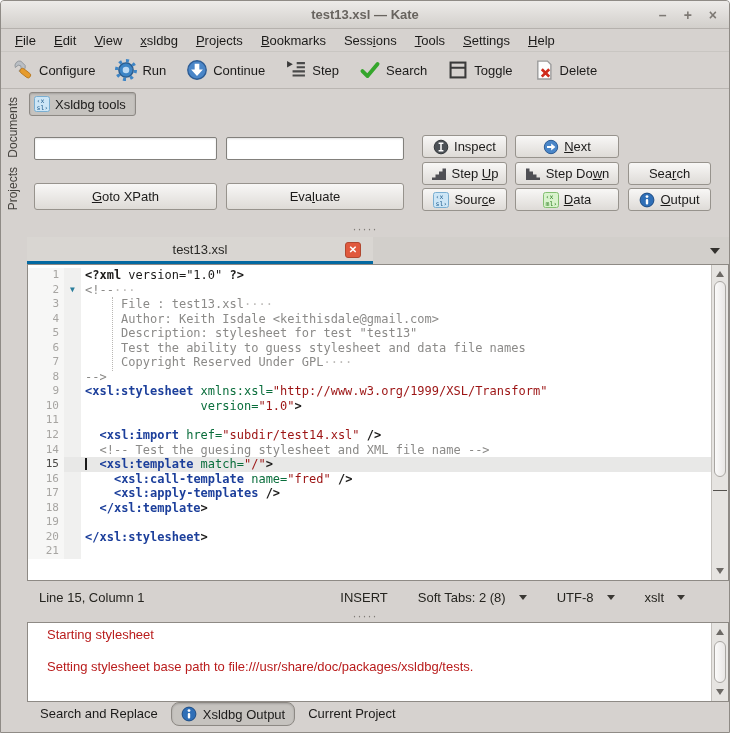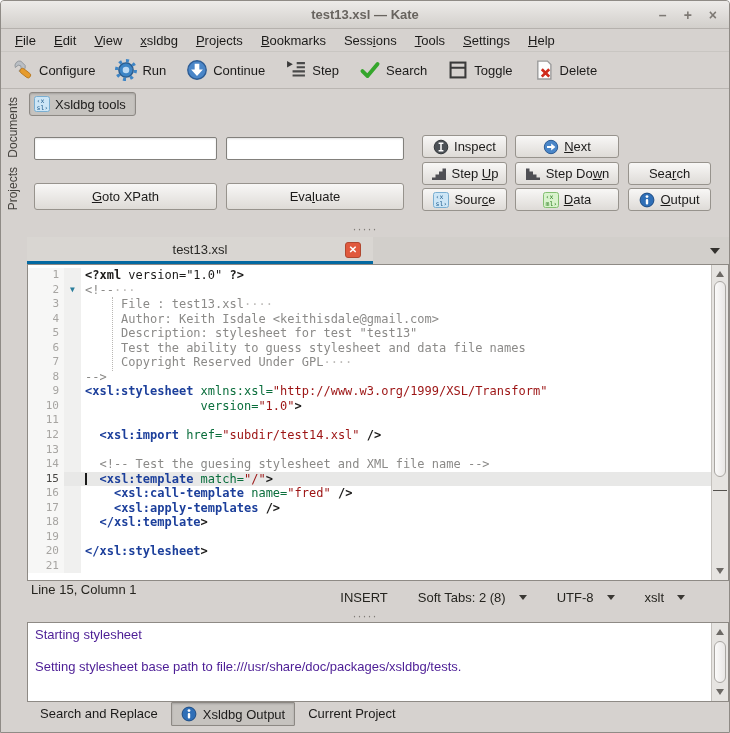--- a/index.html
+++ b/index.html
@@ -68,35 +68,35 @@
 
   
   .vscroll{position:absolute;right:0;top:0;width:17px;bottom:0;background:#e6e4e1;border-left:1px solid #c4c1bd}
   .sb-arrow{position:absolute;left:4px;width:8px;height:8px}
   .sb-arrow.up{top:4px;border:4px solid transparent;border-bottom:6px solid #6c6965;border-top:0}
   .sb-arrow.down{bottom:4px;border:4px solid transparent;border-top:6px solid #6c6965;border-bottom:0}
   .sb-thumb{position:absolute;left:2px;width:12px;border-radius:6px;background:linear-gradient(90deg,#fbfafa,#e9e7e5);border:1px solid #a9a6a2}
   .sb-tick{position:absolute;left:1px;width:14px;height:1px;background:#55524e}
 
   
-  .statusbar{position:absolute;left:0;top:581px;width:100%;height:30px;display:flex;font-size:13px;color:#25241f;padding:0 44px 0 30px}
+  .statusbar{position:absolute;left:0;top:581px;width:100%;height:30px;display:flex;align-items:center;font-size:13px;color:#25241f;padding:0 44px 0 38px}
   .sb-left{flex:1}
   .sb-right{display:flex;align-items:center;gap:30px}
   .sb-menu{display:flex;align-items:center;gap:13px}
   .dd-arrow{width:0;height:0;border:4px solid transparent;border-top:5px solid #3a3834;margin-top:4px}
 
   
   .output{position:absolute;left:26px;top:621px;width:702px;height:80px;background:#fff;border:1px solid #8e8a85}
-  .out-lines{position:absolute;left:0;top:0;right:17px;bottom:0;overflow:hidden;padding:4px 0 0 7px;font-size:13px;color:#4c1d95}
+  .out-lines{position:absolute;left:0;top:0;right:17px;bottom:0;overflow:hidden;padding:4px 0 0 19px;font-size:13px;color:#b91c1c}
   .out-line{height:16px;line-height:16px;white-space:pre}
 
   
   .bottombar{position:absolute;left:0;top:701px;width:100%;height:49px;display:flex;align-items:flex-start;padding-left:33px;gap:7px;font-size:13px;color:#1c1b1a}
   .bb-item{padding:4px 6px}
-  .bb-item.pressed{display:flex;align-items:center;gap:6px;background:#c6c3bf;border:1px solid #8d8984;border-radius:1px;box-shadow:inset 0 1px 2px rgba(0,0,0,.18);padding:3px 9px}
+  .bb-item.pressed{display:flex;align-items:center;gap:6px;background:#c6c3bf;border:1px solid #8d8984;border-radius:8px;box-shadow:inset 0 1px 2px rgba(0,0,0,.18);padding:3px 9px}
 </style>
 </head>
 <body>
 
 <div class="window">
 
   <div class="titlebar">
     <span class="title">test13.xsl — Kate</span>
     <span class="win-controls">
       <span>–</span>
@@ -296,21 +296,20 @@
         <div class="code-line"><span class="ln">3</span><span class="fold"></span><span class="txt"><span class="seg-cm">     File : test13.xsl</span><span class="seg-ws">····</span></span></div>
         <div class="code-line"><span class="ln">4</span><span class="fold"></span><span class="txt"><span class="seg-cm">     Author: Keith Isdale &lt;keithisdale@gmail.com&gt;</span></span></div>
         <div class="code-line"><span class="ln">5</span><span class="fold"></span><span class="txt"><span class="seg-cm">     Description: stylesheet for test "test13"</span></span></div>
         <div class="code-line"><span class="ln">6</span><span class="fold"></span><span class="txt"><span class="seg-cm">     Test the ability to guess stylesheet and data file names</span></span></div>
         <div class="code-line"><span class="ln">7</span><span class="fold"></span><span class="txt"><span class="seg-cm">     Copyright Reserved Under GPL</span><span class="seg-ws">····</span></span></div>
         <div class="code-line"><span class="ln">8</span><span class="fold"></span><span class="txt"><span class="seg-cm">--&gt;</span></span></div>
         <div class="code-line"><span class="ln">9</span><span class="fold"></span><span class="txt"><span class="seg-el">&lt;xsl:stylesheet</span><span class="seg-pl"> </span><span class="seg-at">xmlns:xsl=</span><span class="seg-st">"http://www.w3.org/1999/XSL/Transform"</span></span></div>
         <div class="code-line"><span class="ln">10</span><span class="fold"></span><span class="txt"><span class="seg-pl">                </span><span class="seg-at">version=</span><span class="seg-st">"1.0"</span><span class="seg-b">&gt;</span></span></div>
         <div class="code-line"><span class="ln">11</span><span class="fold"></span><span class="txt"></span></div>
         <div class="code-line"><span class="ln">12</span><span class="fold"></span><span class="txt"><span class="seg-pl">  </span><span class="seg-el">&lt;xsl:import</span><span class="seg-pl"> </span><span class="seg-at">href=</span><span class="seg-st">"subdir/test14.xsl"</span><span class="seg-pl"> </span><span class="seg-b">/&gt;</span></span></div>
-        <div class="code-line"><span class="ln">13</span><span class="fold"></span><span class="txt"></span></div>
         <div class="code-line"><span class="ln">14</span><span class="fold"></span><span class="txt"><span class="seg-pl">  </span><span class="seg-cm">&lt;!-- Test the guesing stylesheet and XML file name --&gt;</span></span></div>
         <div class="code-line current"><span class="ln">15</span><span class="fold"></span><span class="txt"><span class="caret"></span><span class="seg-pl">  </span><span class="seg-el">&lt;xsl:template</span><span class="seg-pl"> </span><span class="seg-at">match=</span><span class="seg-st">"/"</span><span class="seg-b">&gt;</span></span></div>
         <div class="code-line"><span class="ln">16</span><span class="fold"></span><span class="txt"><span class="seg-pl">    </span><span class="seg-el">&lt;xsl:call-template</span><span class="seg-pl"> </span><span class="seg-at">name=</span><span class="seg-st">"fred"</span><span class="seg-pl"> </span><span class="seg-b">/&gt;</span></span></div>
         <div class="code-line"><span class="ln">17</span><span class="fold"></span><span class="txt"><span class="seg-pl">    </span><span class="seg-el">&lt;xsl:apply-templates</span><span class="seg-pl"> </span><span class="seg-b">/&gt;</span></span></div>
         <div class="code-line"><span class="ln">18</span><span class="fold"></span><span class="txt"><span class="seg-pl">  </span><span class="seg-el">&lt;/xsl:template</span><span class="seg-b">&gt;</span></span></div>
         <div class="code-line"><span class="ln">19</span><span class="fold"></span><span class="txt"></span></div>
         <div class="code-line"><span class="ln">20</span><span class="fold"></span><span class="txt"><span class="seg-el">&lt;/xsl:stylesheet</span><span class="seg-b">&gt;</span></span></div>
         <div class="code-line"><span class="ln">21</span><span class="fold"></span><span class="txt"></span></div>
       </div>
     <div class="indent-guide"></div>

